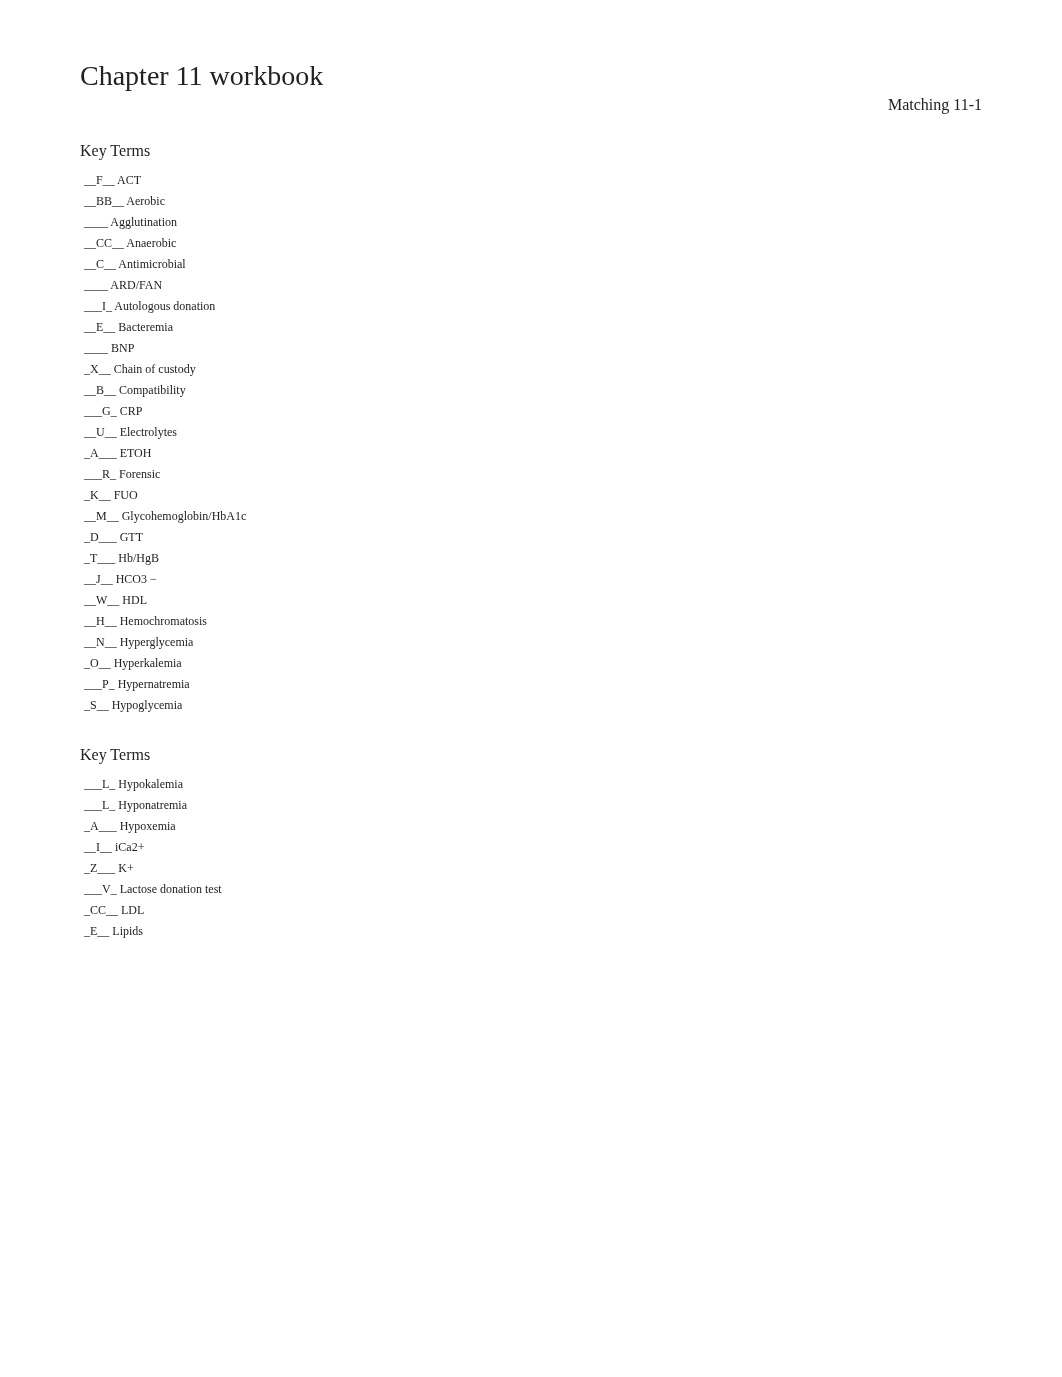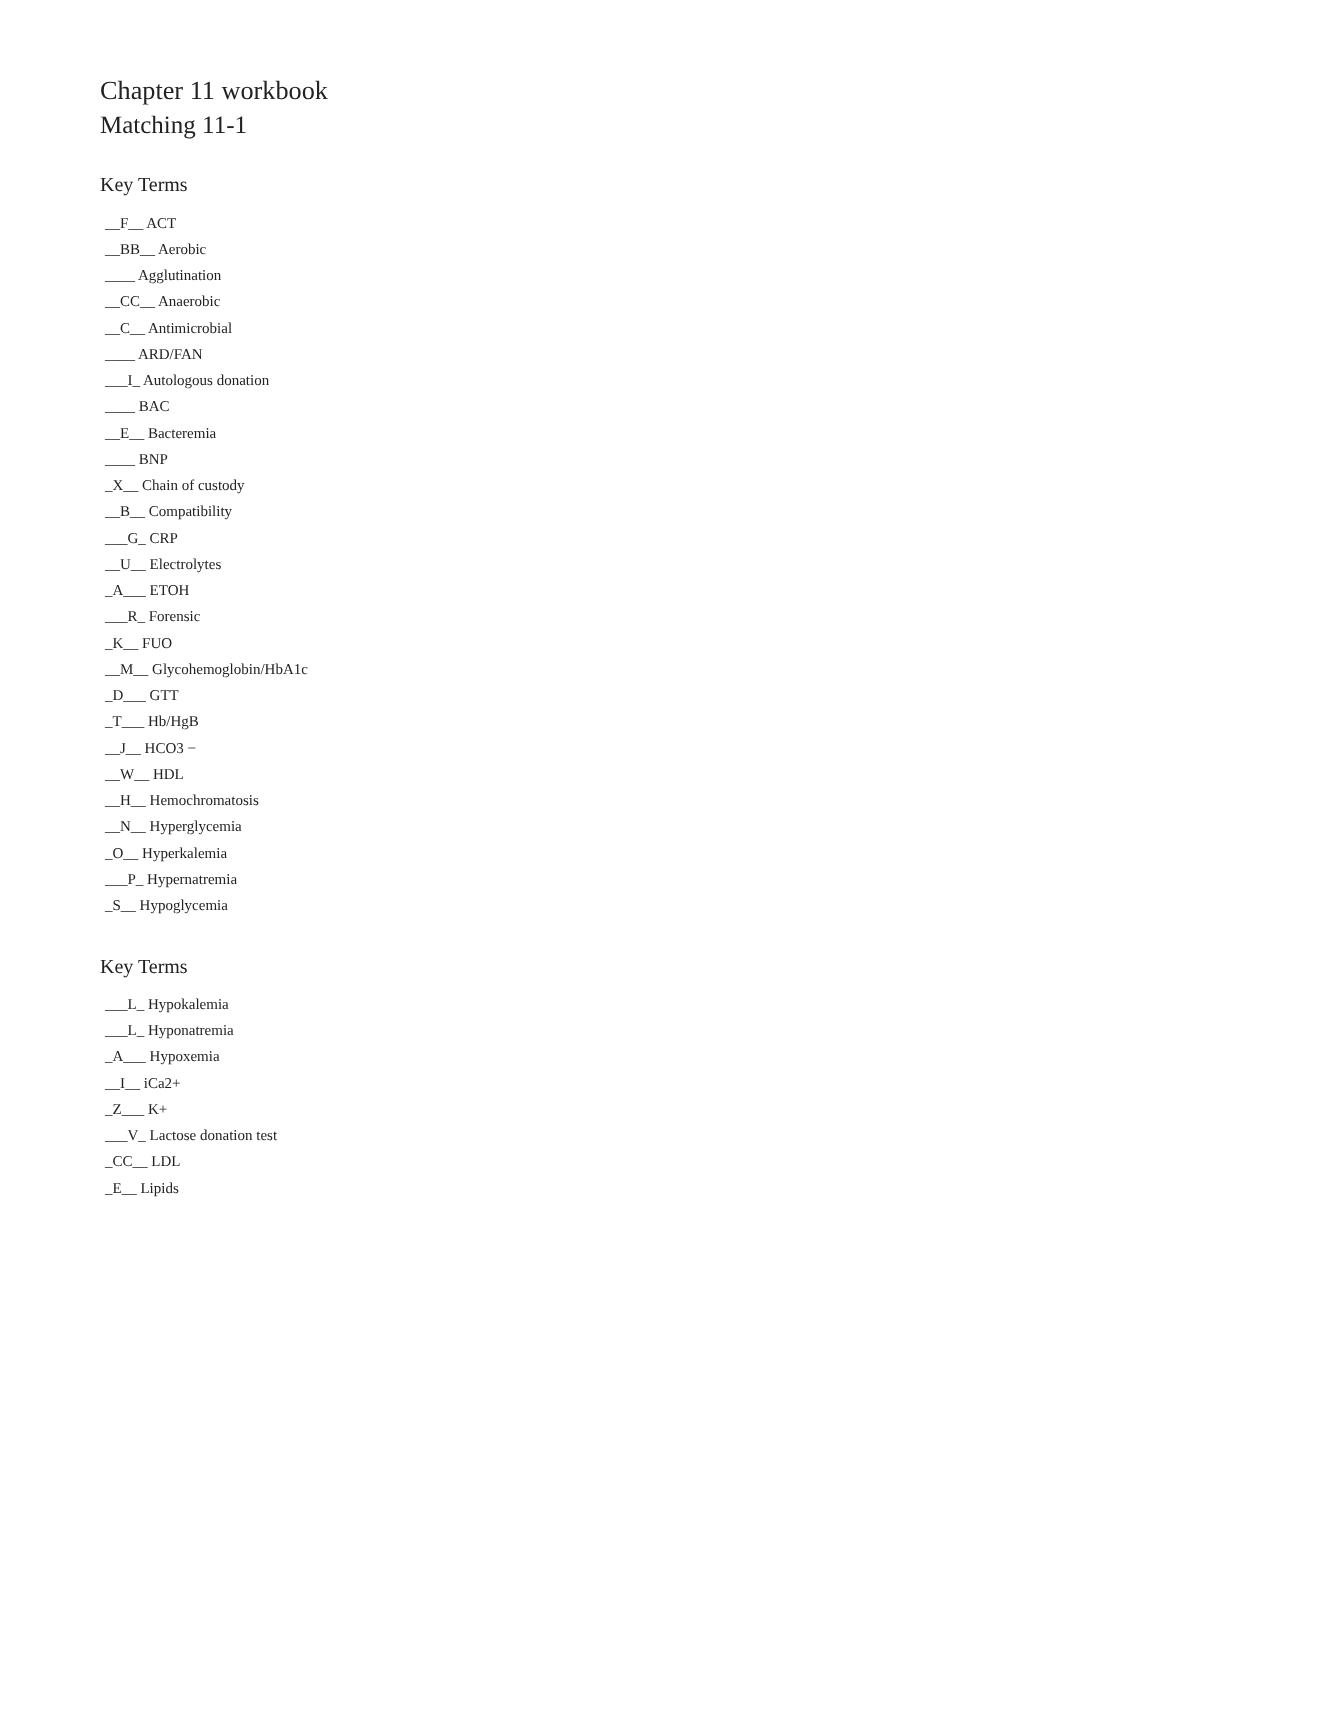--- a/index.html
+++ b/index.html
@@ -10,27 +10,28 @@
     body {
       background: #ffffff;
       font-family: 'Times New Roman', Times, serif;
       font-size: 16px;
       color: #222222;
       padding: 60px 80px;
       width: 1062px;
       min-height: 1377px;
     }
     .page-title {
-      font-size: 21px;
+      font-size: 28px;
       font-weight: normal;
       margin-bottom: 4px;
     }
     .subtitle {
-      font-size: 20px;
+      font-size: 16px;
       margin-bottom: 28px;
+      text-align: right;
     }
     .section-label {
       font-size: 16px;
       margin-bottom: 10px;
     }
     .term-list {
       list-style: none;
       margin-bottom: 30px;
     }
     .term-list li {
@@ -51,21 +52,20 @@
 <p class="section-label">Key Terms</p>
 
 <ul class="term-list">
 <li>__F__ ACT</li>
     <li>__BB__ Aerobic</li>
     <li> ____ Agglutination</li>
     <li>__CC__ Anaerobic</li>
     <li>__C__ Antimicrobial</li>
     <li> ____ ARD/FAN</li>
     <li> ___I_ Autologous donation</li>
-    <li> ____ BAC</li>
     <li>__E__ Bacteremia</li>
     <li> ____ BNP</li>
     <li> _X__ Chain of custody</li>
     <li>__B__ Compatibility</li>
     <li>___G_ CRP</li>
     <li>__U__ Electrolytes</li>
     <li>_A___ ETOH</li>
     <li>___R_ Forensic</li>
     <li> _K__ FUO</li>
     <li>__M__ Glycohemoglobin/HbA1c</li>

